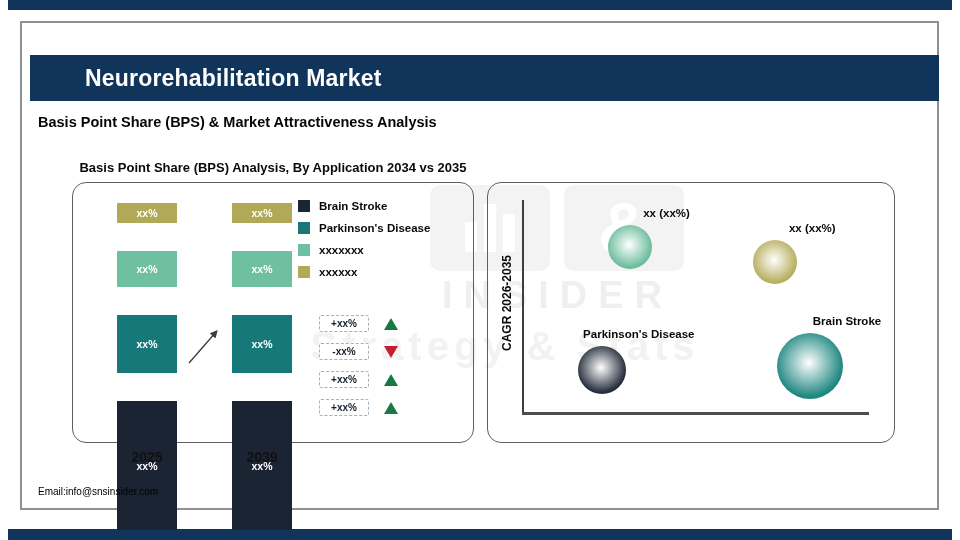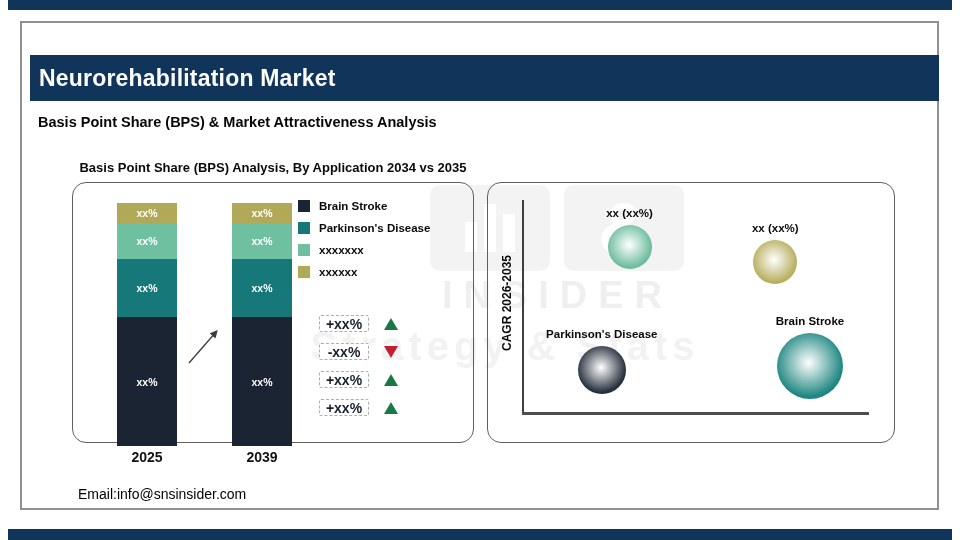--- a/index.html
+++ b/index.html
@@ -8,21 +8,21 @@
   .page { position:relative; width:960px; height:540px; background:#ffffff; }
 
   .strip { position:absolute; left:8px; right:8px; height:10px; background:#10345a; }
   .strip.top { top:0; }
   .strip.bottom { top:529px; height:11px; }
 
   .content-box { position:absolute; left:20px; top:21px; width:919px; height:489px;
                  border:2px solid #909090; background:transparent; }
 
   .title-bar { position:absolute; left:30px; top:55px; width:909px; height:46px;
-               background:#10345a; display:flex; align-items:center; z-index:3; }
+               background:#10345a; display:flex; align-items:center; z-index:3;padding-left:46px; }
   .title-bar h1 { color:#ffffff; font-size:23px; font-weight:bold; padding-left:9px;
                   letter-spacing:.2px; }
   .subtitle { position:absolute; left:38px; top:114px; font-size:14.5px; font-weight:bold;
               color:#060606; z-index:3; }
 
   
   .wm { position:absolute; z-index:0; color:#f1f1f1; }
   .wm-boxes { left:430px; top:185px; display:flex; gap:14px; }
   .wm-box { width:120px; height:86px; background:#f3f3f3; border-radius:10px;
             display:flex; align-items:center; justify-content:center; }
@@ -39,21 +39,21 @@
   .chart-title.left { left:72px; width:402px; }
   .chart-title.right { left:487px; width:408px; }
 
   .panel { position:absolute; top:182px; height:261px; border:1.4px solid #5f5f5f;
            border-radius:14px; background:transparent; z-index:1; }
   .panel.left { left:72px; width:402px; }
   .panel.right { left:487px; width:408px; }
 
   
   .bar { position:absolute; top:203px; width:60px; display:flex; flex-direction:column;
-         z-index:2; }
+         z-index:2;gap:28px; }
   .bar-0 { left:117px; } .bar-1 { left:232px; }
   .bar-seg { display:flex; align-items:center; justify-content:center; }
   .bar-seg span { color:#ffffff; font-size:10.5px; font-weight:bold; }
   .year-label { position:absolute; top:449px; width:60px; text-align:center;
                 font-size:14px; font-weight:bold; color:#111; z-index:2; }
   .year-0 { left:117px; } .year-1 { left:232px; }
 
   .trend-arrow { position:absolute; left:184px; top:324px; z-index:2; }
 
   
@@ -62,40 +62,40 @@
   .legend-row { display:flex; align-items:center; gap:9px; height:14px; }
   .legend-swatch { width:12px; height:12px; }
   .legend-label { font-size:11.5px; font-weight:bold; color:#0a0a0a; white-space:nowrap; }
 
   
   .deltas { position:absolute; left:319px; top:315px; display:flex; flex-direction:column;
             gap:11px; z-index:2; }
   .delta-row { display:flex; align-items:center; gap:15px; height:17px; }
   .delta-box { width:50px; height:17px; border:1px dashed #9fb0c0; border-radius:2px;
                display:flex; align-items:center; justify-content:center;
-               font-size:14px; font-weight:bold; color:#16202c; background:#ffffff; }
+               font-size:10px; font-weight:bold; color:#16202c; background:#ffffff; }
   .tri-up { width:0; height:0; border-left:7px solid transparent; border-right:7px solid transparent;
             border-bottom:12px solid #177a45; }
   .tri-down { width:0; height:0; border-left:7px solid transparent; border-right:7px solid transparent;
               border-top:12px solid #c3202f; }
 
   
   .y-axis { position:absolute; left:522px; top:200px; width:2px; height:214px; background:#3e3e3e; z-index:2; }
   .x-axis { position:absolute; left:522px; top:412px; width:347px; height:2.5px; background:#4e4e4e; z-index:2; }
   .y-axis-label { position:absolute; left:412px; top:296px; width:190px; text-align:center;
                   transform:rotate(-90deg); transform-origin:center; font-size:12px;
                   font-weight:bold; color:#0a0a0a; z-index:2; }
   .x-axis-label { position:absolute; left:522px; top:423px; width:347px; text-align:center;
                   font-size:12.5px; font-weight:bold; color:#0a0a0a; z-index:2; }
 
   .bubble { position:absolute; border-radius:50%; z-index:2; }
   .bubble-label { position:absolute; width:160px; text-align:center; font-size:11.5px;
-                  font-weight:bold; color:#0a0a0a; z-index:2; white-space:nowrap; }
-
-  .footer-email { position:absolute; left:38px; top:486px; font-size:14px; color:#000; z-index:3;margin-left:40px; }
+                  font-weight:bold; color:#0a0a0a; z-index:2; white-space:nowrap;margin-left:37px; }
+
+  .footer-email { position:absolute; left:38px; top:486px; font-size:10px; color:#000; z-index:3; }
   .footer-source { position:absolute; right:40px; top:486px; font-size:14px; color:#000; z-index:3; }
 </style>
 </head>
 <body>
 
 <div class="page">
   <div class="strip top"></div>
   <div class="strip bottom"></div>
   <div class="content-box"></div>
 

